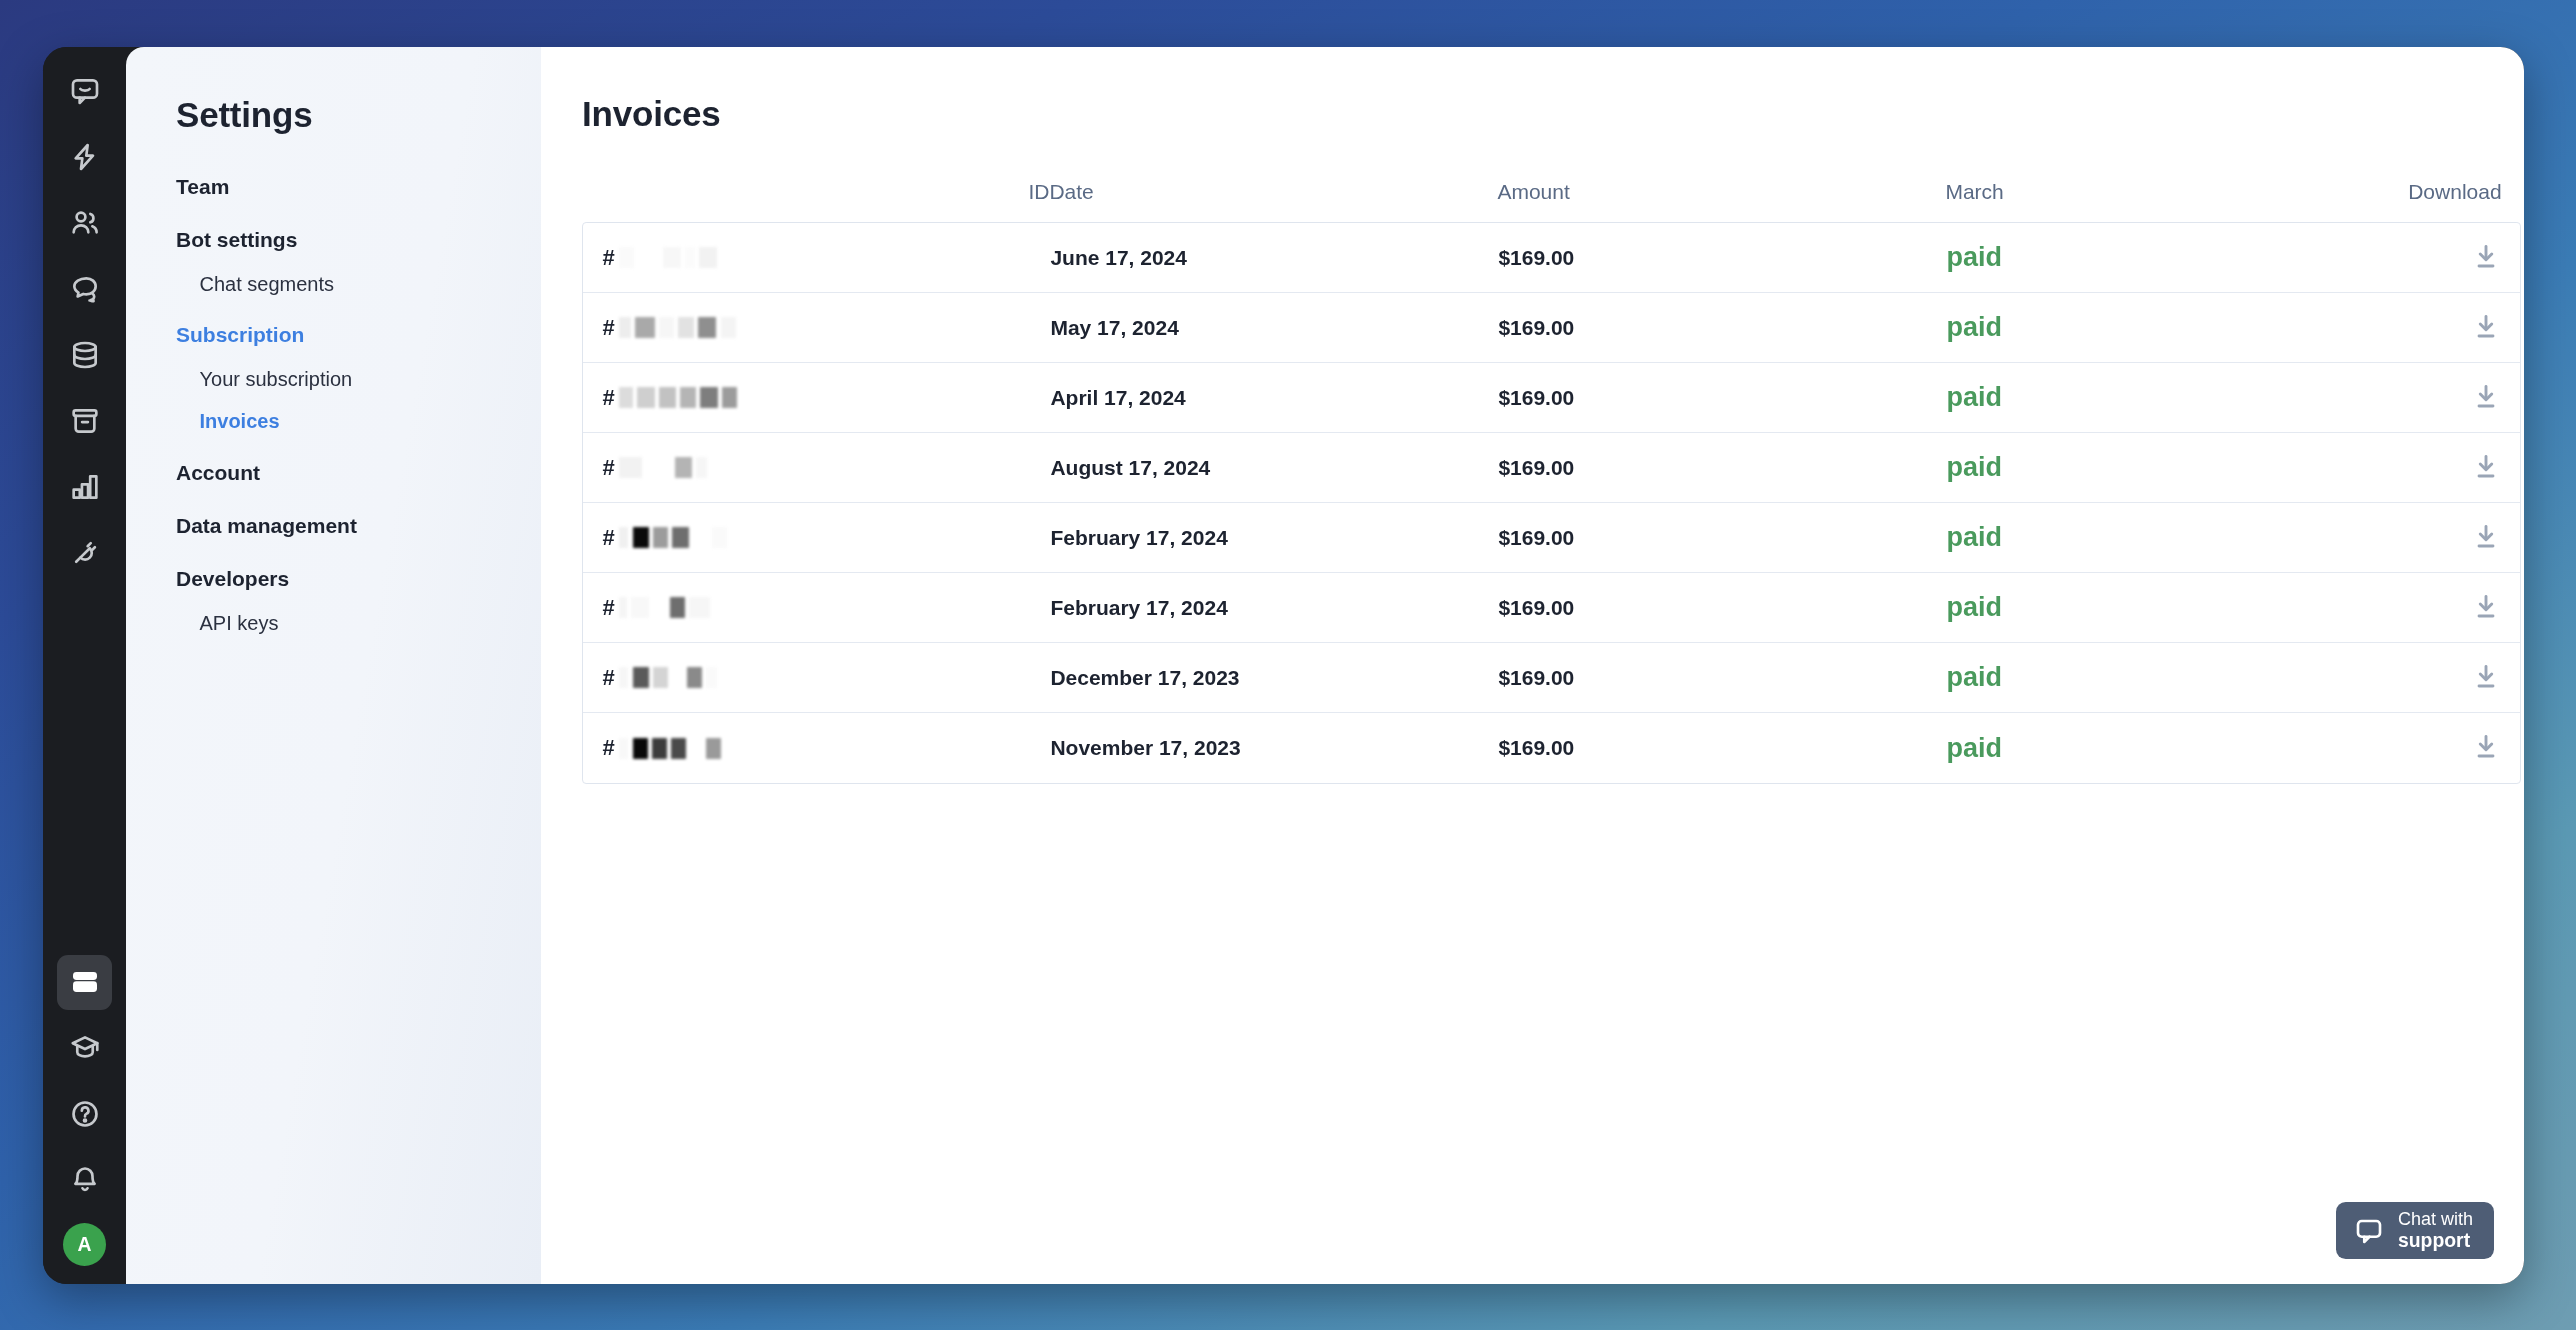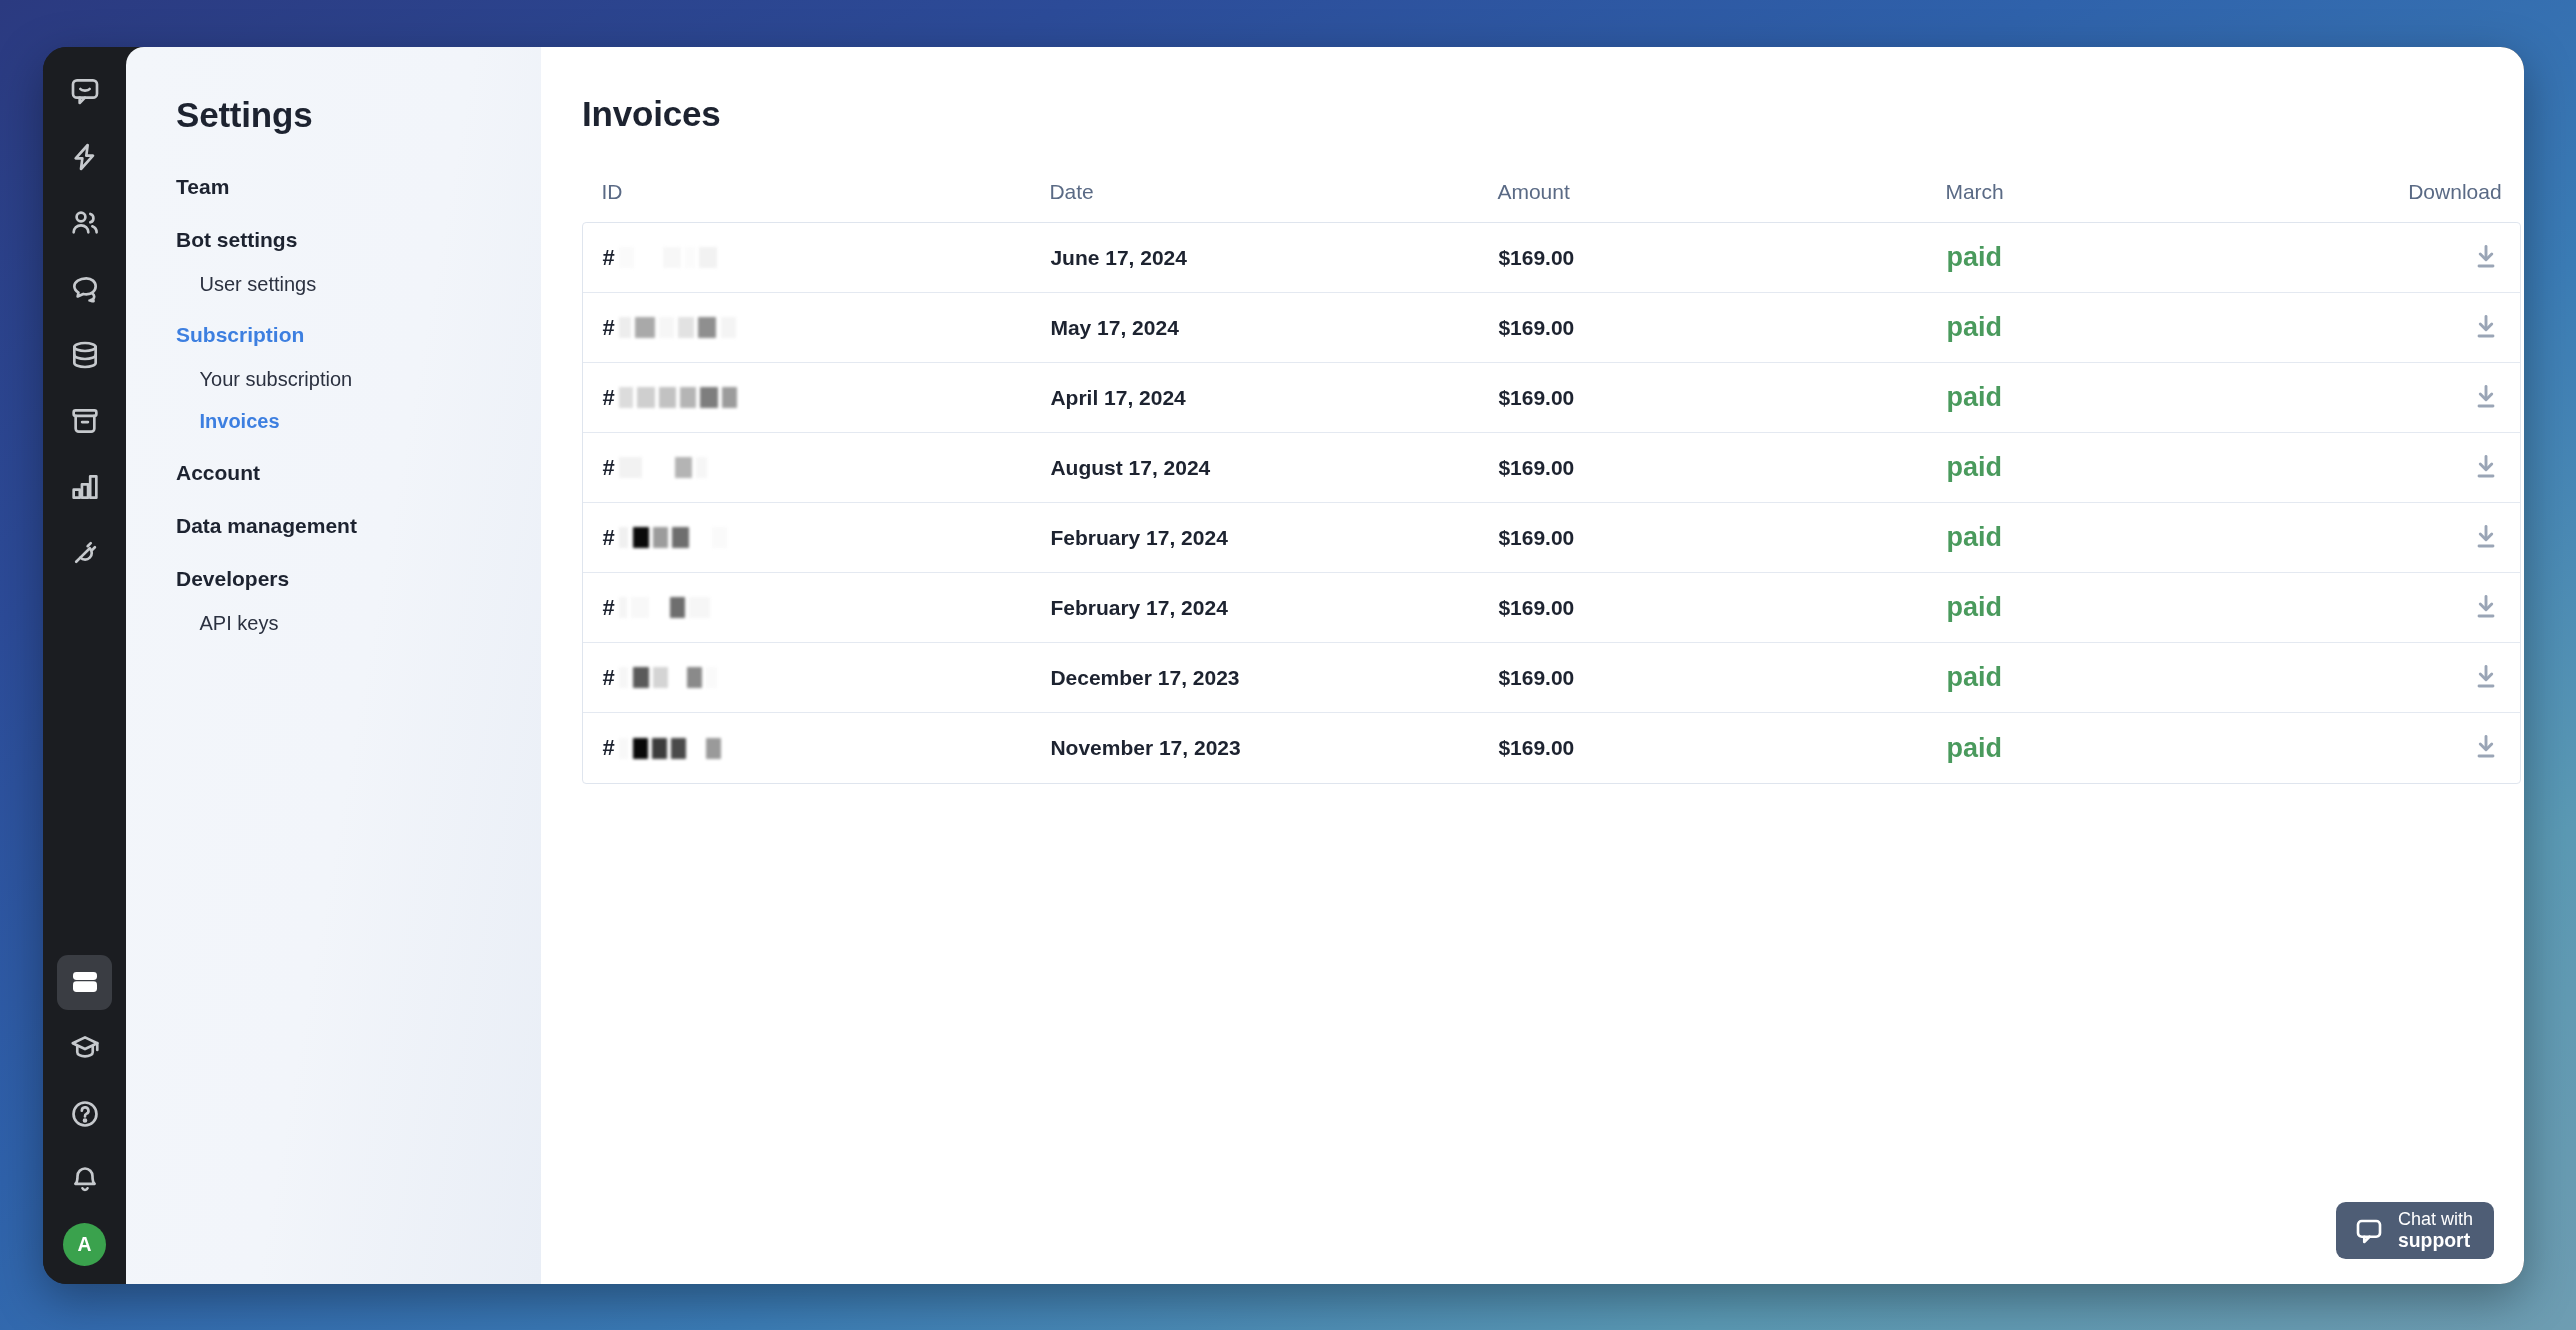--- a/index.html
+++ b/index.html
@@ -152,21 +152,21 @@
   .trow {
     display: flex;
     align-items: center;
     height: 70px;
     padding: 0 19.4px;
     border-bottom: 1.4px solid #e4e9f1;
     cursor: default;
   }
   .trow:last-child { border-bottom: none; }
 
-  .col-id     { width: 448px; flex: 0 0 448px; }
+  .col-id     { width: 448px; flex: 0 0 448px; text-align: right; }
   .col-date   { width: 448px; flex: 0 0 448px; }
   .col-amount { width: 448px; flex: 0 0 448px; }
   .col-status { width: 448px; flex: 0 0 448px; }
   .col-dl     { flex: 1 1 auto; text-align: right; }
 
   .cell-text {
     font-size: 21px;
     font-weight: 700;
     color: #1d2330;
   }
@@ -350,21 +350,21 @@
 
   <aside id="settings-panel">
     <div id="settings-title">Settings</div>
 
     <div class="nav-group">
       <div class="nav-top">Team</div>
     </div>
 
     <div class="nav-group">
       <div class="nav-top">Bot settings</div>
-      <div class="nav-sub">User settings</div>
+      <div class="nav-sub">Chat segments</div>
     </div>
 
     <div class="nav-group">
       <div class="nav-top selected">Subscription</div>
       <div class="nav-sub">Your subscription</div>
       <div class="nav-sub selected">Invoices</div>
     </div>
 
     <div class="nav-group">
       <div class="nav-top">Account</div>

